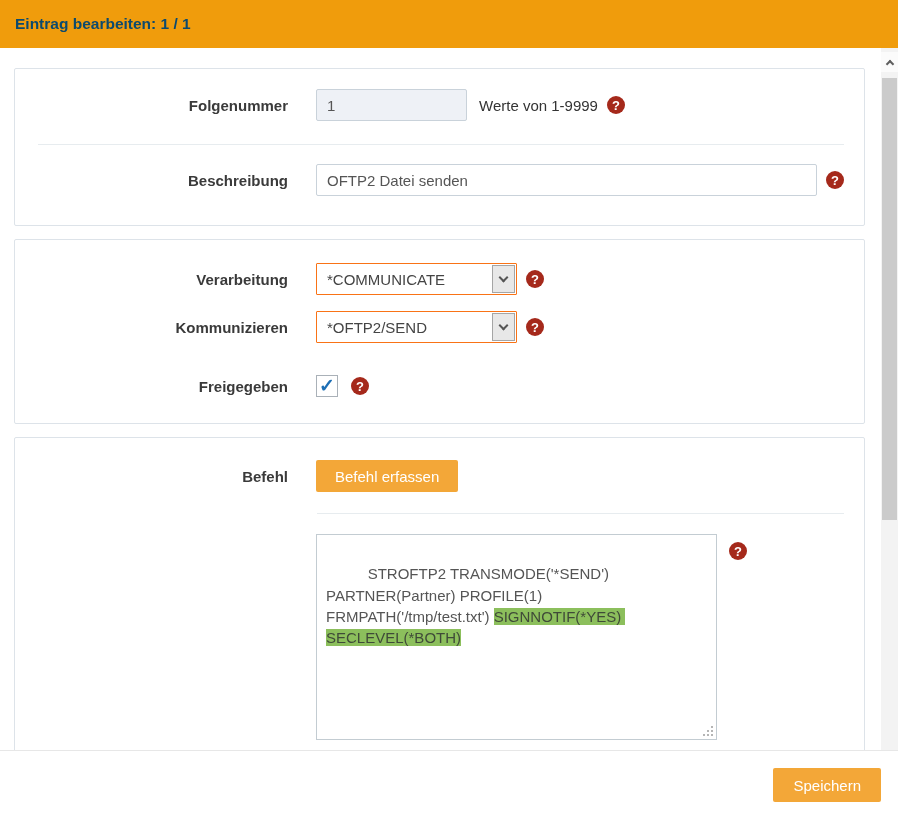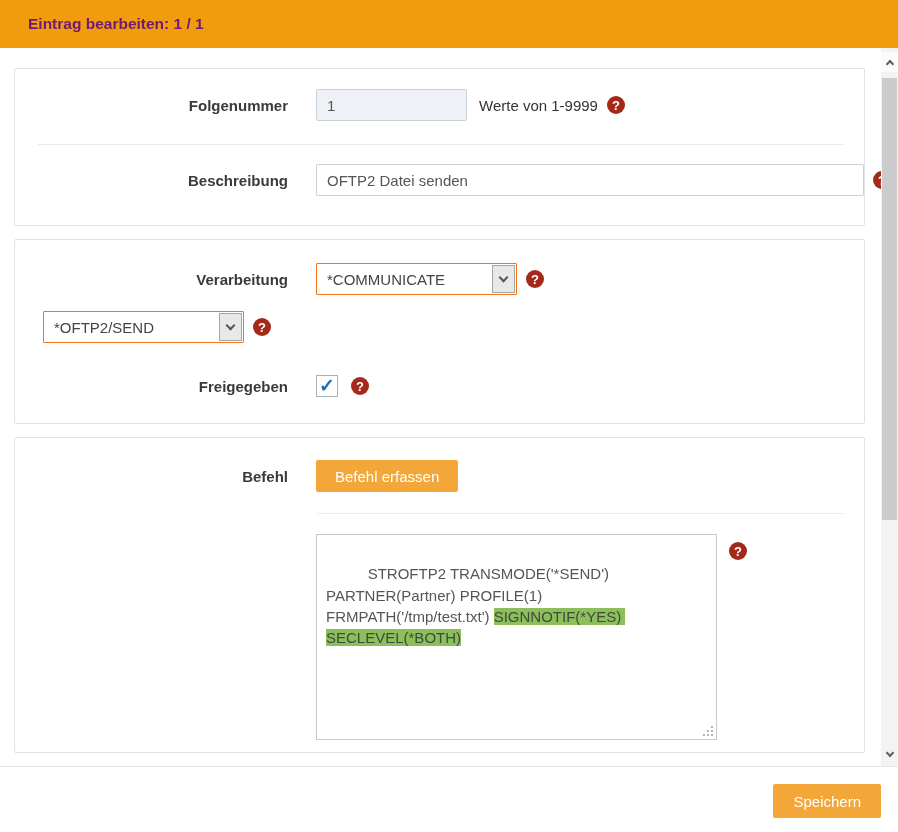--- a/index.html
+++ b/index.html
@@ -10,22 +10,22 @@
     overflow: hidden;
     position: relative;
     color: #333;
   }
   
   .modal-header {
     height: 48px;
     background: #f09c0c;
     display: flex;
     align-items: center;
-    padding-left: 28px;
-    color: #701a75;
+    padding-left: 15px;
+    color: #0c4a6e;
     font-size: 15.5px;
     font-weight: 600;
   }
   
   .modal-body {
     position: absolute;
     top: 48px; left: 0; right: 17px; bottom: 66px;
     padding: 20px 16px 0 14px;
     overflow: hidden;
     background: #fff;
@@ -69,21 +69,21 @@
     border: 1px solid #c9d2da;
     border-radius: 2px;
     background: #fff;
     color: #555;
     font-size: 15px;
     font-family: "Liberation Sans", sans-serif;
     padding: 0 10px;
   }
   .text-input.readonly { background: #eef1f6; }
   .w-150 { width: 151px; }
-  .w-500 { width: 548px; }
+  .w-500 { width: 501px; }
   .hint-text { margin-left: 12px; font-size: 15px; color: #333; }
   
   .help-badge {
     width: 18px; height: 18px;
     border-radius: 50%;
     background: #a5291b;
     color: #fff;
     font-size: 13px;
     font-weight: 700;
     display: inline-flex;
@@ -179,21 +179,21 @@
     position: absolute;
     right: 3px; bottom: 3px;
     width: 2px; height: 2px;
     background: #b5b5b5;
     box-shadow: -4px 0 #b5b5b5, -8px 0 #b5b5b5, 0 -4px #b5b5b5, -4px -4px #b5b5b5, 0 -8px #b5b5b5;
   }
   .help-top { align-self: flex-start; margin-top: 8px; margin-left: 12px; }
   
   .modal-footer {
     position: absolute;
-    left: 0; right: 0; bottom: 0;
+    left: 0; right: 0; bottom: 16px;
     height: 66px;
     background: #fff;
     border-top: 1px solid #e7e7e7;
     display: flex;
     justify-content: flex-end;
     align-items: flex-start;
     padding: 17px 17px 0 0;
     gap: 7px;
   }
   .btn-footer {
@@ -274,20 +274,21 @@
         <div class="select-box">
           <span class="select-value">*COMMUNICATE</span>
           <span class="select-arrow-zone">
               <span class="chev chev-down"></span>
             </span>
         </div>
         <span class="help-badge">?</span>
       </div>
     </div>
     <div class="form-row" style="margin-top:16px;">
+      <div class="label-col">Kommunizieren</div>
       <div class="input-col">
         <div class="select-box">
           <span class="select-value">*OFTP2/SEND</span>
           <span class="select-arrow-zone">
               <span class="chev chev-down"></span>
             </span>
         </div>
         <span class="help-badge">?</span>
       </div>
     </div>

